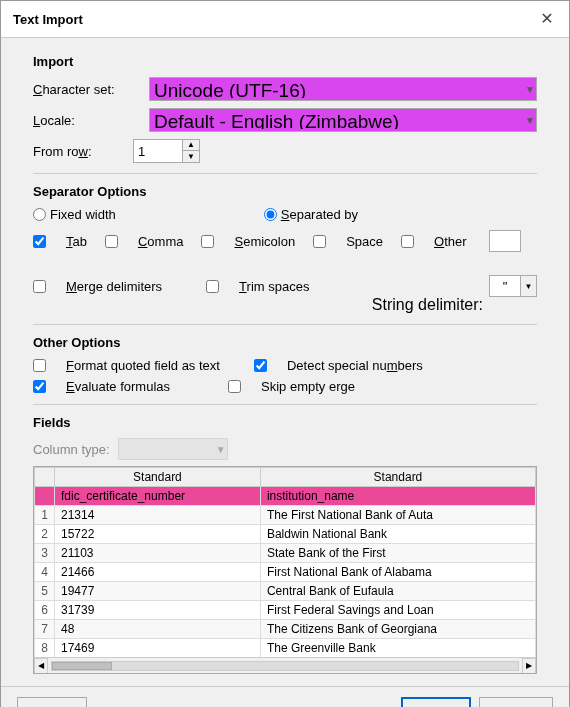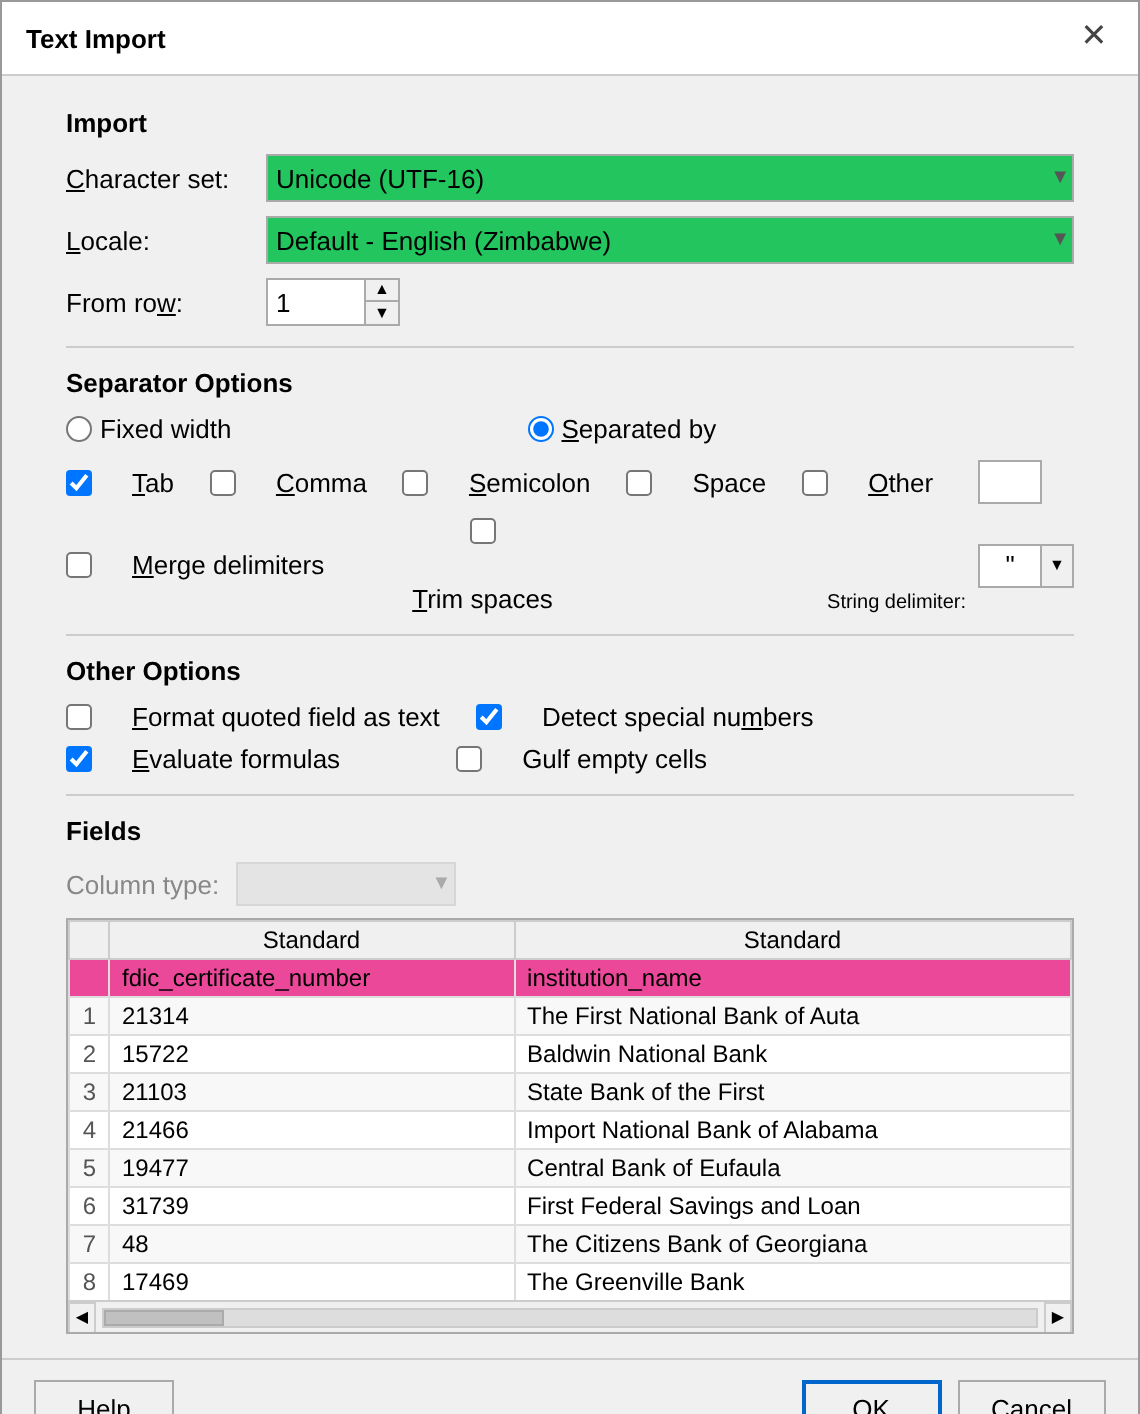--- a/index.html
+++ b/index.html
@@ -67,26 +67,27 @@
     }
     .select-wrapper {
       flex: 1;
       position: relative;
       display: flex;
     }
     .select-wrapper select {
       width: 100%;
       height: 24px;
       border: 1px solid #aaa;
-      background: #22c55e;
-      font-size: 13px;
+      background: #d946ef;
+      font-size: 19px;
       padding: 2px 4px;
       appearance: none;
       -webkit-appearance: none;
       padding-right: 20px;
+      margin-left: 16px;
     }
     .select-arrow {
       position: absolute;
       right: 2px;
       top: 50%;
       transform: translateY(-50%);
       pointer-events: none;
       font-size: 10px;
       color: #555;
     }
@@ -146,21 +147,21 @@
       display: flex;
       align-items: center;
       gap: 20px;
       margin-right: 14px;
     }
     .checkbox-item label {
       font-size: 13px;
     }
     .string-delim-label {
       margin-left: auto;
-      font-size: 10px;
+      font-size: 16px;
       margin-right: 6px;
       margin-top: 38px;
     }
     .string-delim-box {
       display: flex;
       align-items: center;
     }
     .string-delim-input {
       width: 32px;
       height: 22px;
@@ -400,21 +401,21 @@
         <label for="cb-other"><span class="underline">O</span>ther</label>
       </div>
       <input type="text" class="other-box" style="">
     </div>
 
     <div style="display:flex; align-items:center; margin-bottom:6px;">
       <div class="checkbox-item">
         <input type="checkbox" id="cb-merge" style="">
         <label for="cb-merge"><span class="underline">M</span>erge delimiters</label>
       </div>
-      <div class="checkbox-item" style="margin-left: 30px; flex-direction: column;">
+      <div class="checkbox-item" style="margin-left: 30px;">
         <input type="checkbox" id="cb-trim" style="">
         <label for="cb-trim"><span class="underline">T</span>rim spaces</label>
       </div>
       <div style="margin-left: auto; display:flex; align-items: center;">
         <span class="string-delim-label">String delimiter:</span>
         <div class="string-delim-box">
           <input type="text" class="string-delim-input" value="&quot;" style="">
           <div class="string-delim-arrow">▼</div>
         </div>
       </div>
@@ -422,34 +423,34 @@
 
     <hr class="divider">
 
     <div class="section-title">Other Options</div>
 
     <div class="checkbox-row">
       <div class="checkbox-item">
         <input type="checkbox" id="cb-fq" style="">
         <label for="cb-fq"><span class="underline">F</span>ormat quoted field as text</label>
       </div>
-      <div class="checkbox-item" style="margin-left: 0;">
+      <div class="checkbox-item" style="margin-left: 16px;">
         <input type="checkbox" id="cb-ds" checked="" style="">
         <label for="cb-ds">Detect special nu<span class="underline">m</span>bers</label>
       </div>
     </div>
 
     <div class="checkbox-row">
       <div class="checkbox-item">
         <input type="checkbox" id="cb-ef" checked="" style="">
         <label for="cb-ef"><span class="underline">E</span>valuate formulas</label>
       </div>
       <div class="checkbox-item" style="margin-left: 40px;">
         <input type="checkbox" id="cb-se" style="">
-        <label for="cb-se">Gulf empty cells</label>
+        <label for="cb-se">Skip empty erge</label>
       </div>
     </div>
 
     <hr class="divider">
 
     <div class="fields-section">
       <div class="section-title">Fields</div>
 
       <div class="column-type-row">
         <span class="column-type-label">Column type:</span>
@@ -488,21 +489,21 @@
                   <td>Baldwin National Bank</td>
                 </tr>
                 <tr>
                   <td class="row-num">3</td>
                   <td>21103</td>
                   <td>State Bank of the First</td>
                 </tr>
                 <tr>
                   <td class="row-num">4</td>
                   <td>21466</td>
-                  <td>Import National Bank of Alabama</td>
+                  <td>First National Bank of Alabama</td>
                 </tr>
                 <tr>
                   <td class="row-num">5</td>
                   <td>19477</td>
                   <td>Central Bank of Eufaula</td>
                 </tr>
                 <tr>
                   <td class="row-num">6</td>
                   <td>31739</td>
                   <td>First Federal Savings and Loan</td>

